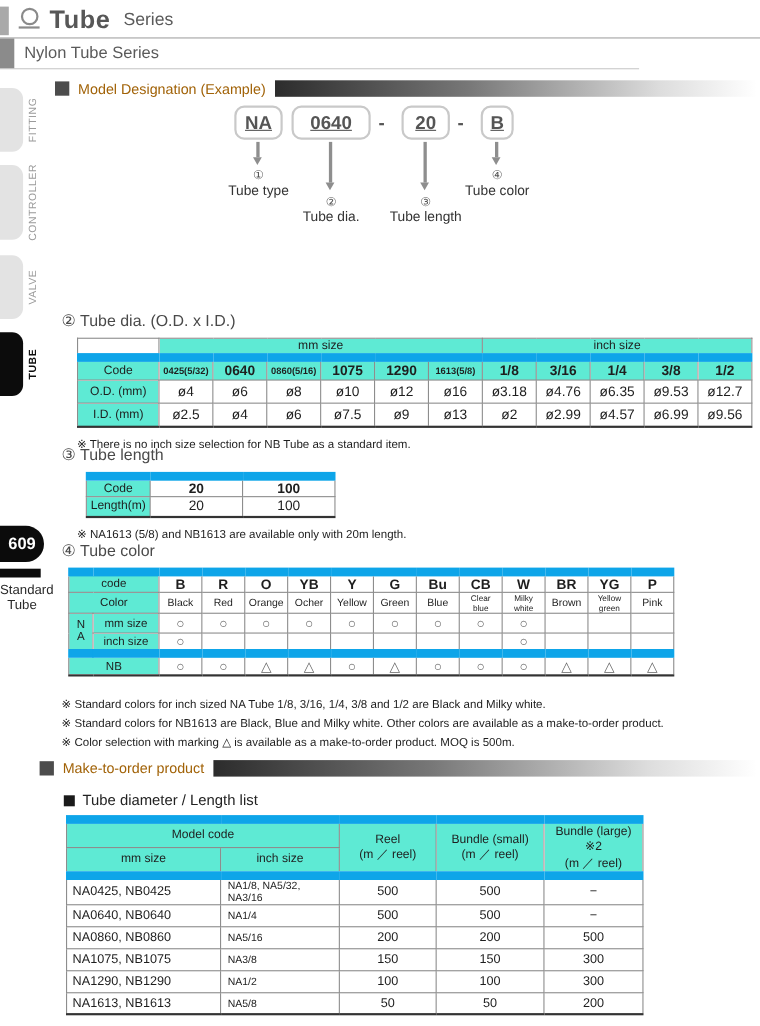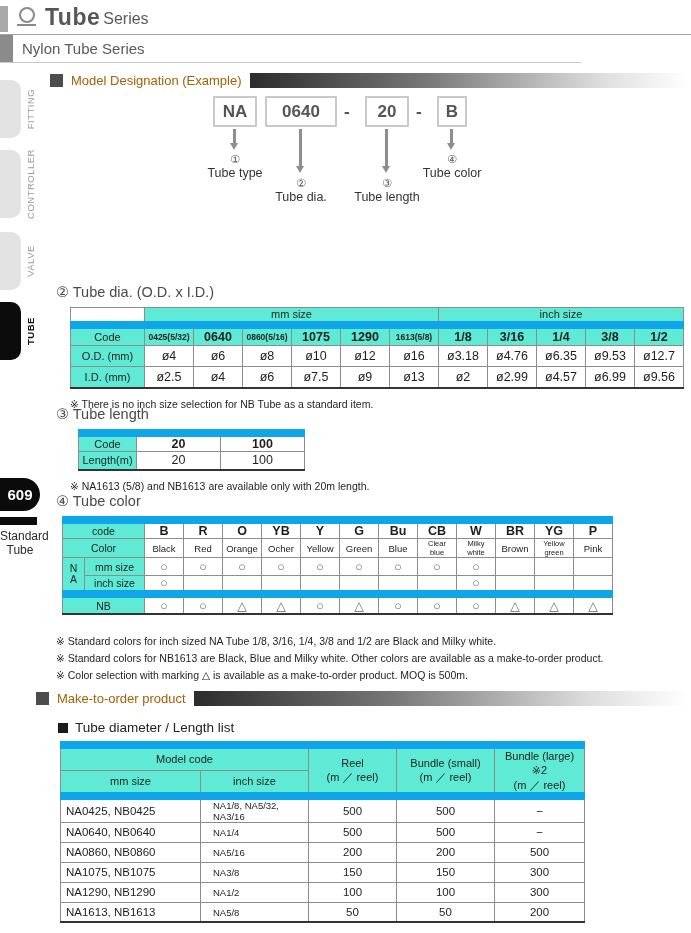--- a/index.html
+++ b/index.html
@@ -6,21 +6,21 @@
   body { font-family:"Liberation Sans","DejaVu Sans",sans-serif; color:#222; }
   .page { position:relative; width:691px; height:933px; background:#fff; overflow:hidden; }
 
   
   .title-row { position:absolute; top:0; left:0; width:691px; height:35px; border-bottom:1px solid #a3a3a3; display:flex; align-items:center; box-sizing:border-box; }
   .title-strip { position:absolute; left:0; top:6px; width:8px; height:26px; background:#a9a9a9; }
   .tube-icon { position:relative; width:22px; height:24px; margin-left:16px; margin-right:7px; }
   .tube-icon::before { content:''; position:absolute; top:2px; left:3px; width:12px; height:12px; border:2.5px solid #8a8a8a; border-radius:50%; }
   .tube-icon::after { content:''; position:absolute; left:1px; bottom:3px; width:19px; height:2.5px; background:#8a8a8a; }
   .title-main { font-size:23px; font-weight:bold; color:#575757; letter-spacing:0.5px; }
-  .title-suffix { font-size:16px; color:#5a5a5a; margin-left:3px; padding-top:3px; }
+  .title-suffix { font-size:16px; color:#5a5a5a; margin-left:12px; padding-top:3px; }
   .subtitle-row { position:absolute; top:35px; left:0; width:581px; height:28px; border-bottom:1px solid #c9c9c9; display:flex; align-items:center; box-sizing:border-box; }
   .subtitle-square { position:absolute; left:0; top:0; width:13px; height:27px; background:#8b8b8b; }
   .subtitle { font-size:15px; color:#5a5a5a; margin-left:22px; }
 
   
   .tab { position:absolute; left:0; width:21px; background:#e3e3e3; border-radius:0 10px 10px 0; }
   .tab.active { background:#0c0c0c; }
   .tab-label { position:absolute; left:25px; top:50%; transform:translateY(-50%) rotate(180deg); writing-mode:vertical-rl; font-size:9.5px; letter-spacing:0.5px; color:#9b9b9b; white-space:nowrap; }
   .tab.active .tab-label { color:#0c0c0c; font-weight:bold; }
   .page-badge { position:absolute; left:0; top:478px; width:40px; height:33px; background:#0b0b0b; border-radius:0 17px 17px 0; color:#fff; display:flex; align-items:center; justify-content:center; font-size:15px; font-weight:bold; }
@@ -35,21 +35,21 @@
   .grad { flex:1; height:15px; background:linear-gradient(90deg,#2c2c2c 0%,#777 40%,#ddd 80%,#fff 100%); }
   .sub-head { display:flex; align-items:center; gap:7px; margin-bottom:6px; }
   .sq2 { width:10px; height:10px; background:#1a1a1a; flex:0 0 auto; }
   .sub-title { font-size:13.5px; color:#222; }
   .num-head { font-size:14.5px; color:#4a4a4a; margin-bottom:7px; }
   .block { position:absolute; }
   .type-lines { padding-left:37px; font-size:14px; color:#4f4f4f; line-height:1.35; }
 
   
   .model-diagram { position:absolute; left:213px; top:96px; width:270px; height:110px; }
-  .mbox { position:absolute; top:0; height:31px; border:2px solid #c9c9c9; border-radius:1px; display:flex; align-items:center; justify-content:center; font-size:17px; font-weight:bold; color:#555; box-sizing:border-box; background:#fff; }
+  .mbox { position:absolute; top:0; height:31px; border:2px solid #c9c9c9; border-radius:9px; display:flex; align-items:center; justify-content:center; font-size:17px; font-weight:bold; color:#555; box-sizing:border-box; background:#fff;text-decoration:underline; }
   .mdash { position:absolute; top:0; height:31px; display:flex; align-items:center; font-size:17px; font-weight:bold; color:#555; }
   .arr { position:absolute; width:3px; background:#8e8e8e; }
   .arr::after { content:''; position:absolute; bottom:-7px; left:-3px; border-left:4.5px solid transparent; border-right:4.5px solid transparent; border-top:7px solid #8e8e8e; }
   .mnum { position:absolute; transform:translateX(-50%); font-size:11px; color:#555; white-space:nowrap; }
   .mlab { position:absolute; transform:translateX(-50%); font-size:12.5px; color:#333; white-space:nowrap; }
 
   
   .t { table-layout:fixed; border-collapse:collapse; }
   .t th, .t td { border:1px solid #8d8d8d; text-align:center; vertical-align:middle; font-weight:normal; padding:0 2px; color:#1e1e1e; overflow:hidden; }
   .gray { background:#5eead4; }
@@ -74,21 +74,21 @@
   .clr tr.codes td { font-weight:bold; font-size:12.5px; }
   .clr tr.names td { font-size:9.5px; }
   .clr tr.names td:nth-child(9), .clr tr.names td:nth-child(10), .clr tr.names td:nth-child(12) { font-size:7.5px; }
   .clr td.mark { font-size:12.5px; color:#666; }
   .na-cell { line-height:1.05; font-size:11px; }
 
   .mto th { font-size:11px; line-height:1.3; }
   .mto td { font-size:11.5px; }
   .mto tr { height:20px; }
   .mto td.al { text-align:left; padding-left:5px; }
-  .mto td.inch { font-size:9.5px; padding-left:12px; }
+  .mto td.inch { font-size:9.5px; padding-left:6px; }
 
   .note, .notes div { font-size:10.5px; color:#1e1e1e; line-height:1.6; }
   .note { margin-top:7px; }
   .notes { margin-top:18px; }
 </style>
 </head>
 <body>
 
 <div class="page">
 

